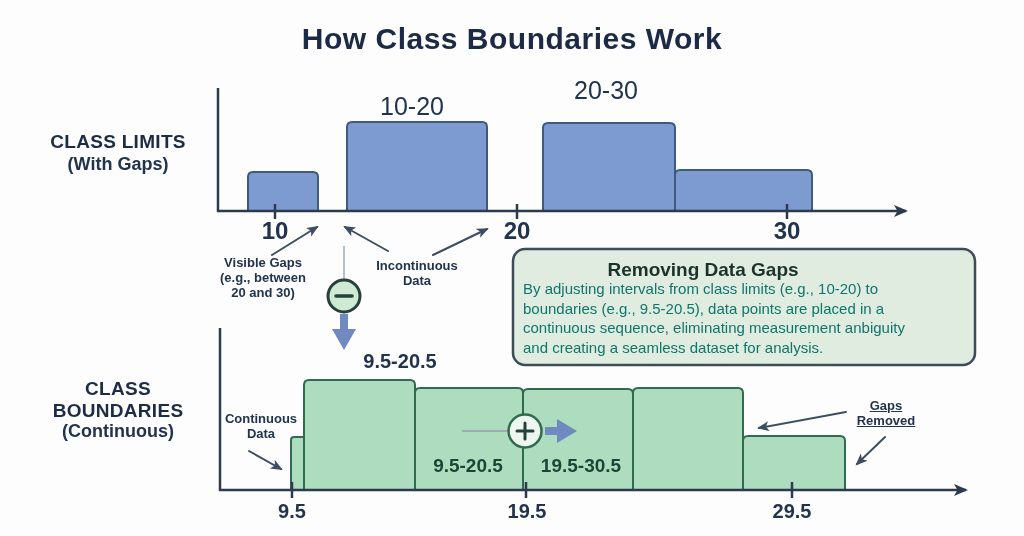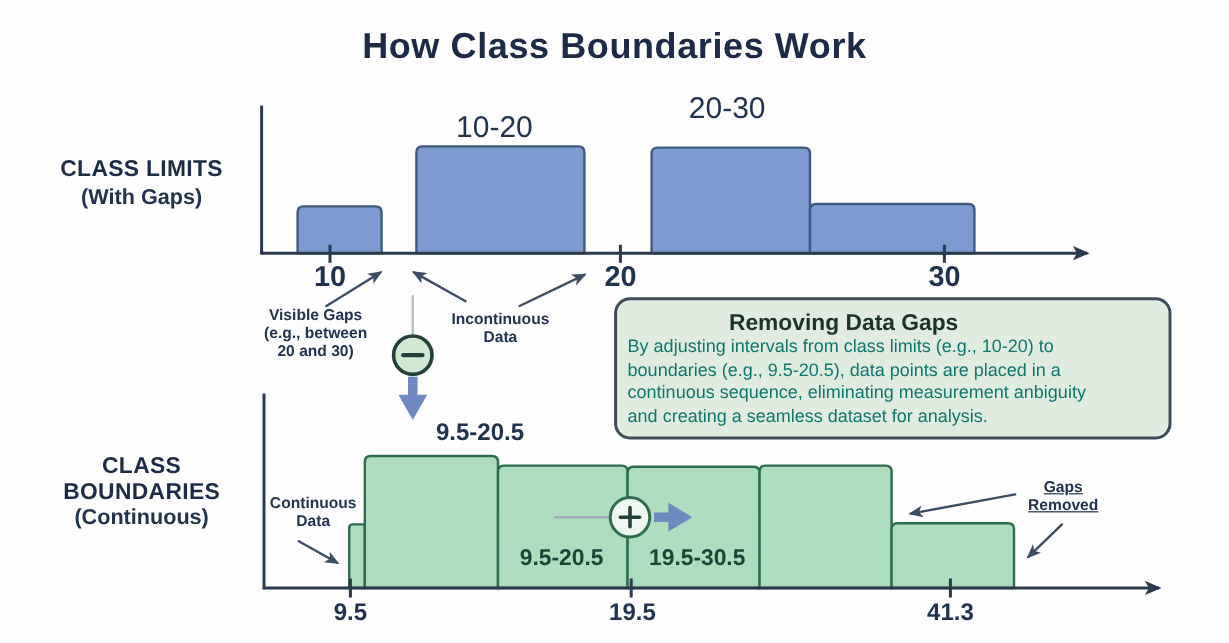--- a/index.html
+++ b/index.html
@@ -132,15 +132,15 @@
   <div class="t small-ann" style="left:261px;top:411px;">Continuous
 Data</div>
   <div class="t small-ann" style="left:886px;top:398px;text-decoration:underline;">Gaps
 Removed</div>
 
   <div class="t inner-label" style="left:468px;top:455px;">9.5-20.5</div>
   <div class="t inner-label" style="left:581px;top:455px;">19.5-30.5</div>
 
   <div class="t tick-lg" style="left:292px;top:500px;">9.5</div>
   <div class="t tick-lg" style="left:527px;top:500px;">19.5</div>
-  <div class="t tick-lg" style="left:792px;top:500px;">41.3</div>
+  <div class="t tick-lg" style="left:792px;top:500px;">29.5</div>
 
 </div>
 
 </body></html>

